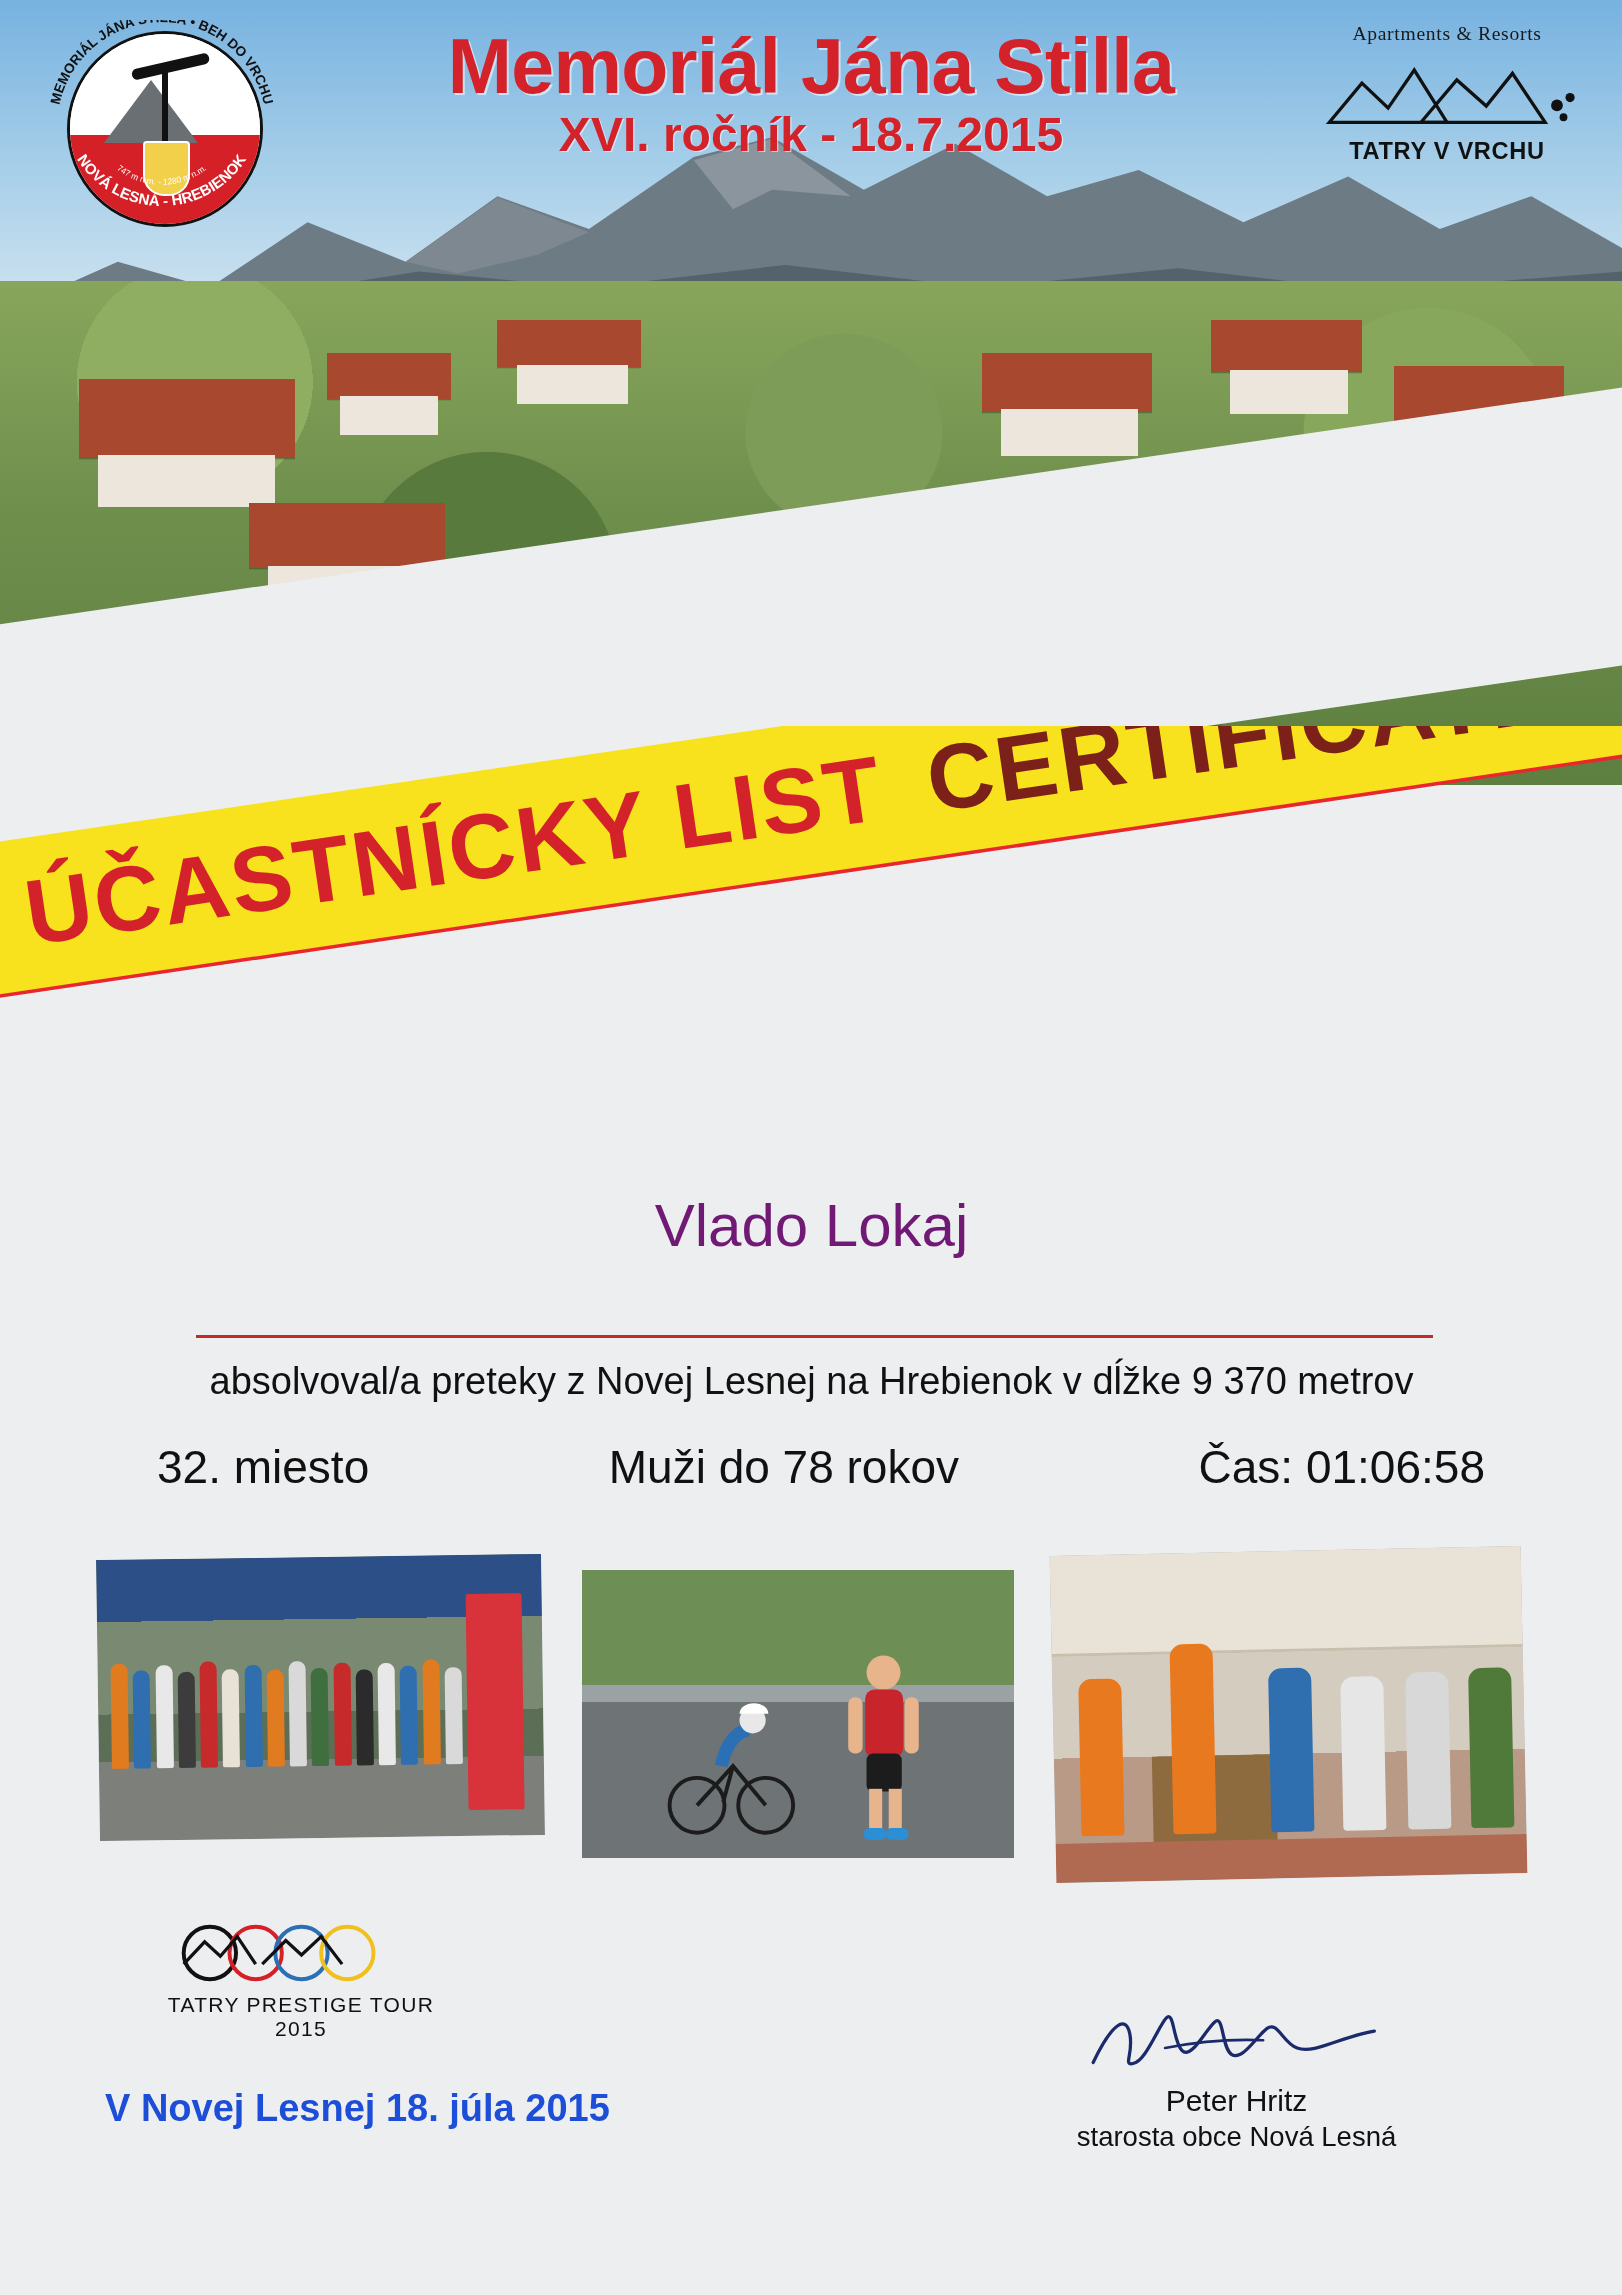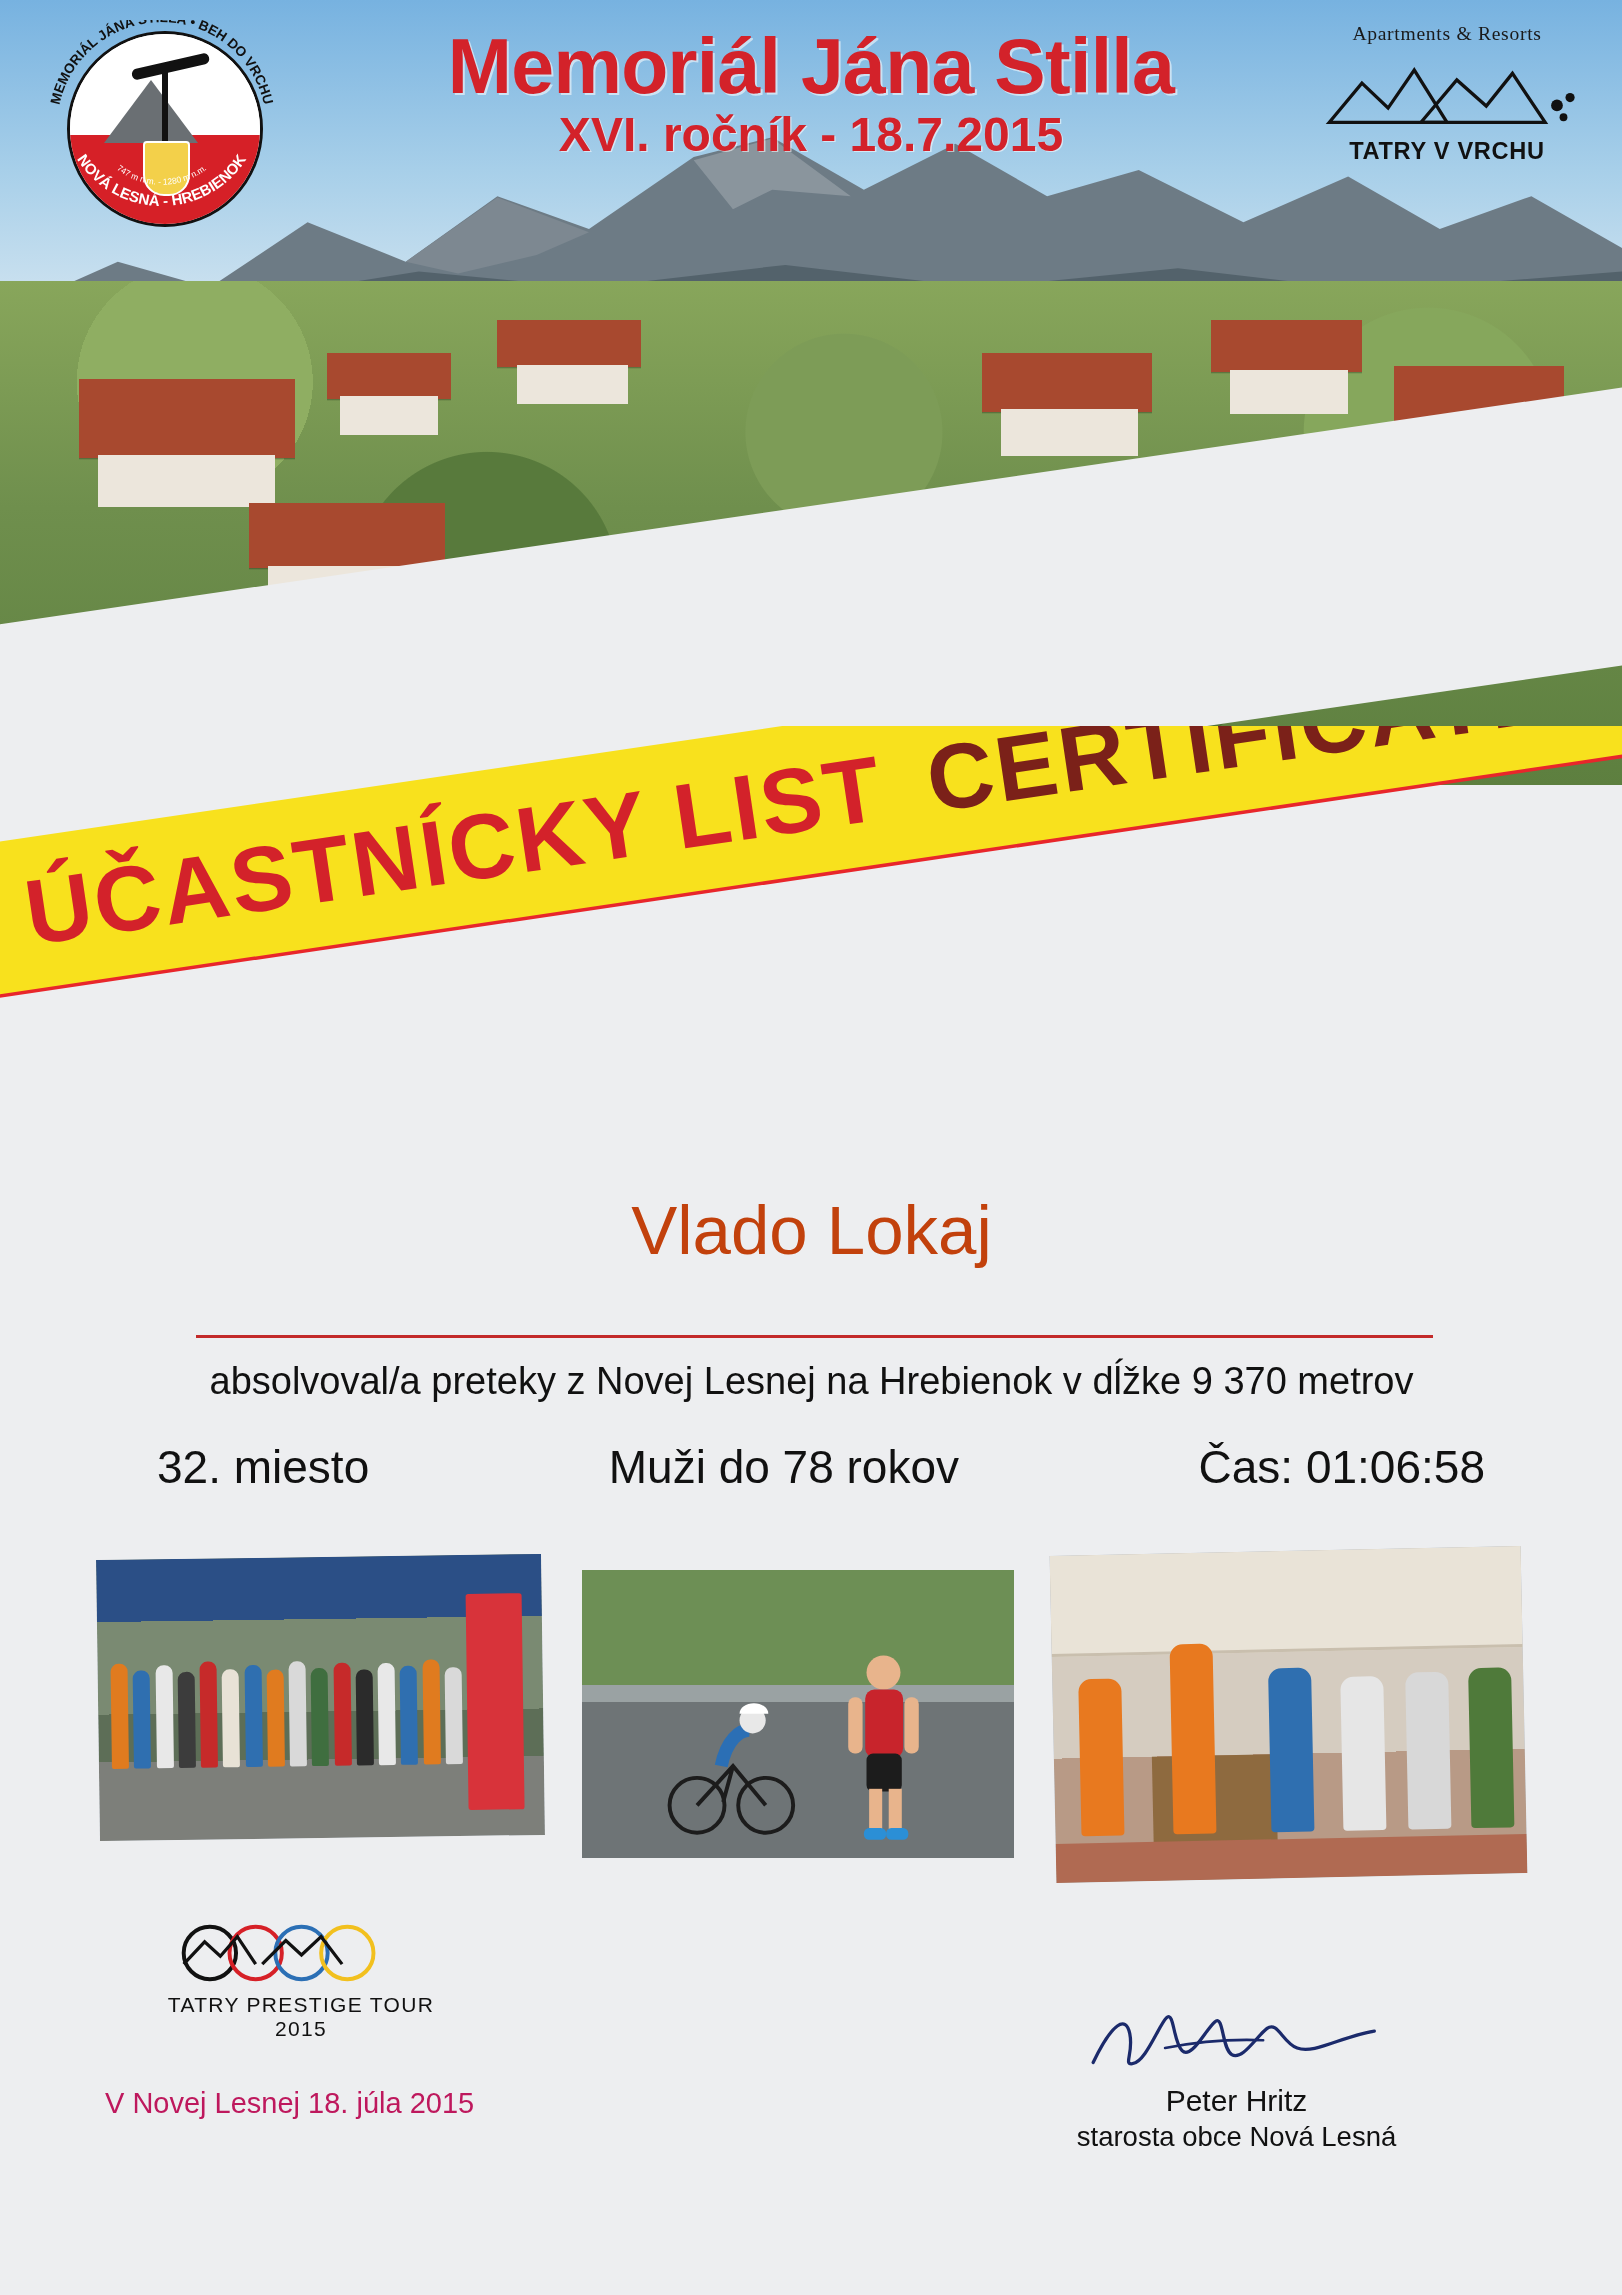--- a/index.html
+++ b/index.html
@@ -270,22 +270,22 @@
     letter-spacing: 2.6px;
     white-space: nowrap;
   }
 
   
   .runner-name {
     position: absolute;
     left: 0; top: 1191px;
     width: 1623px;
     text-align: center;
-    font-size: 69px;
-    color: #c2410c;
+    font-size: 60px;
+    color: #701a75;
   }
   .rule {
     position: absolute;
     left: 196px; top: 1335px;
     width: 1237px; height: 2.6px;
     background: #c32a2a;
   }
   .desc {
     position: absolute;
     left: 0; top: 1360px;
@@ -372,22 +372,23 @@
     margin-top: 3.9px;
     font-size: 21px;
     letter-spacing: 1.3px;
     color: #111;
   }
 
   
   .place-date {
     position: absolute;
     left: 105px; top: 2087px;
-    font-size: 29px;
-    color: #be185d;
+    font-size: 38px;
+    color: #1d4ed8;
+    font-weight: bold;
   }
   .signature {
     position: absolute;
     right: 105px; top: 2002px;
     width: 563px;
     text-align: center;
   }
   .sig-mark { height: 79px; }
   .sig-mark svg { display: block; margin: 0 auto; }
   .sig-name {

